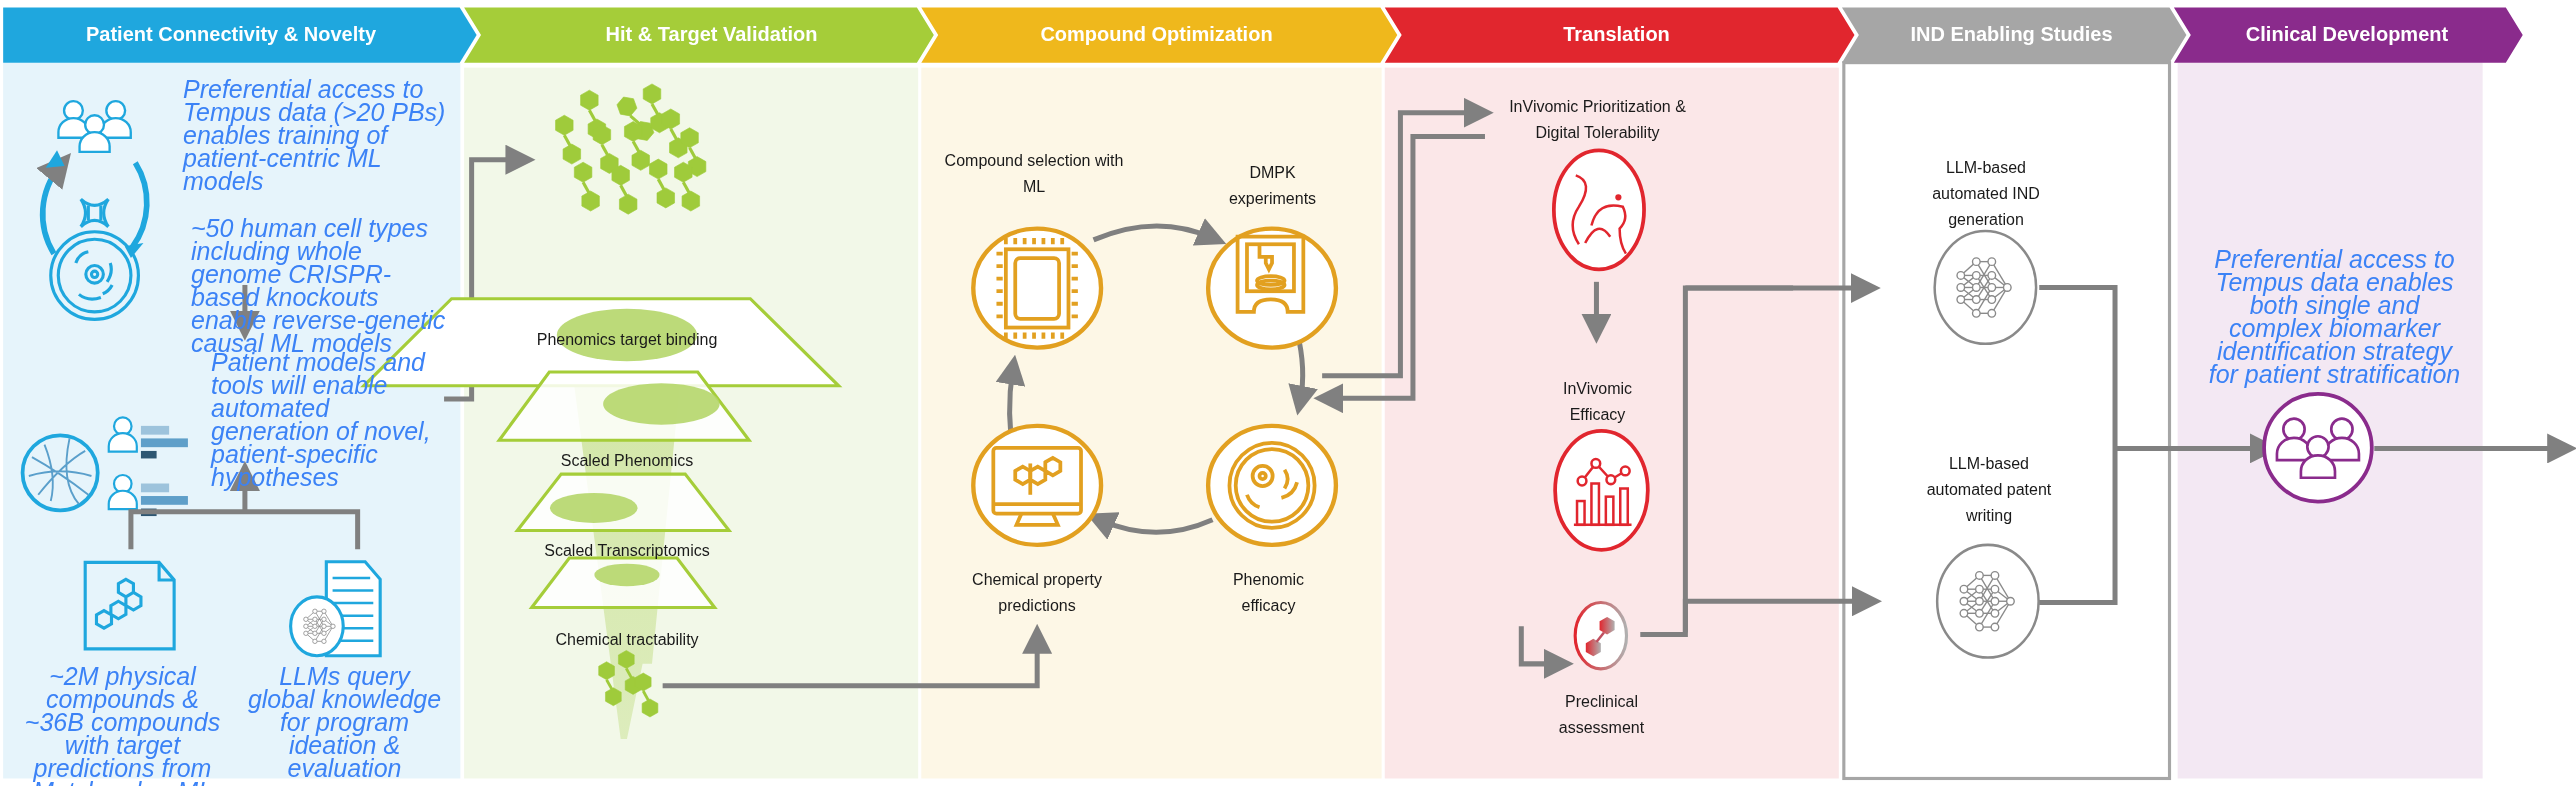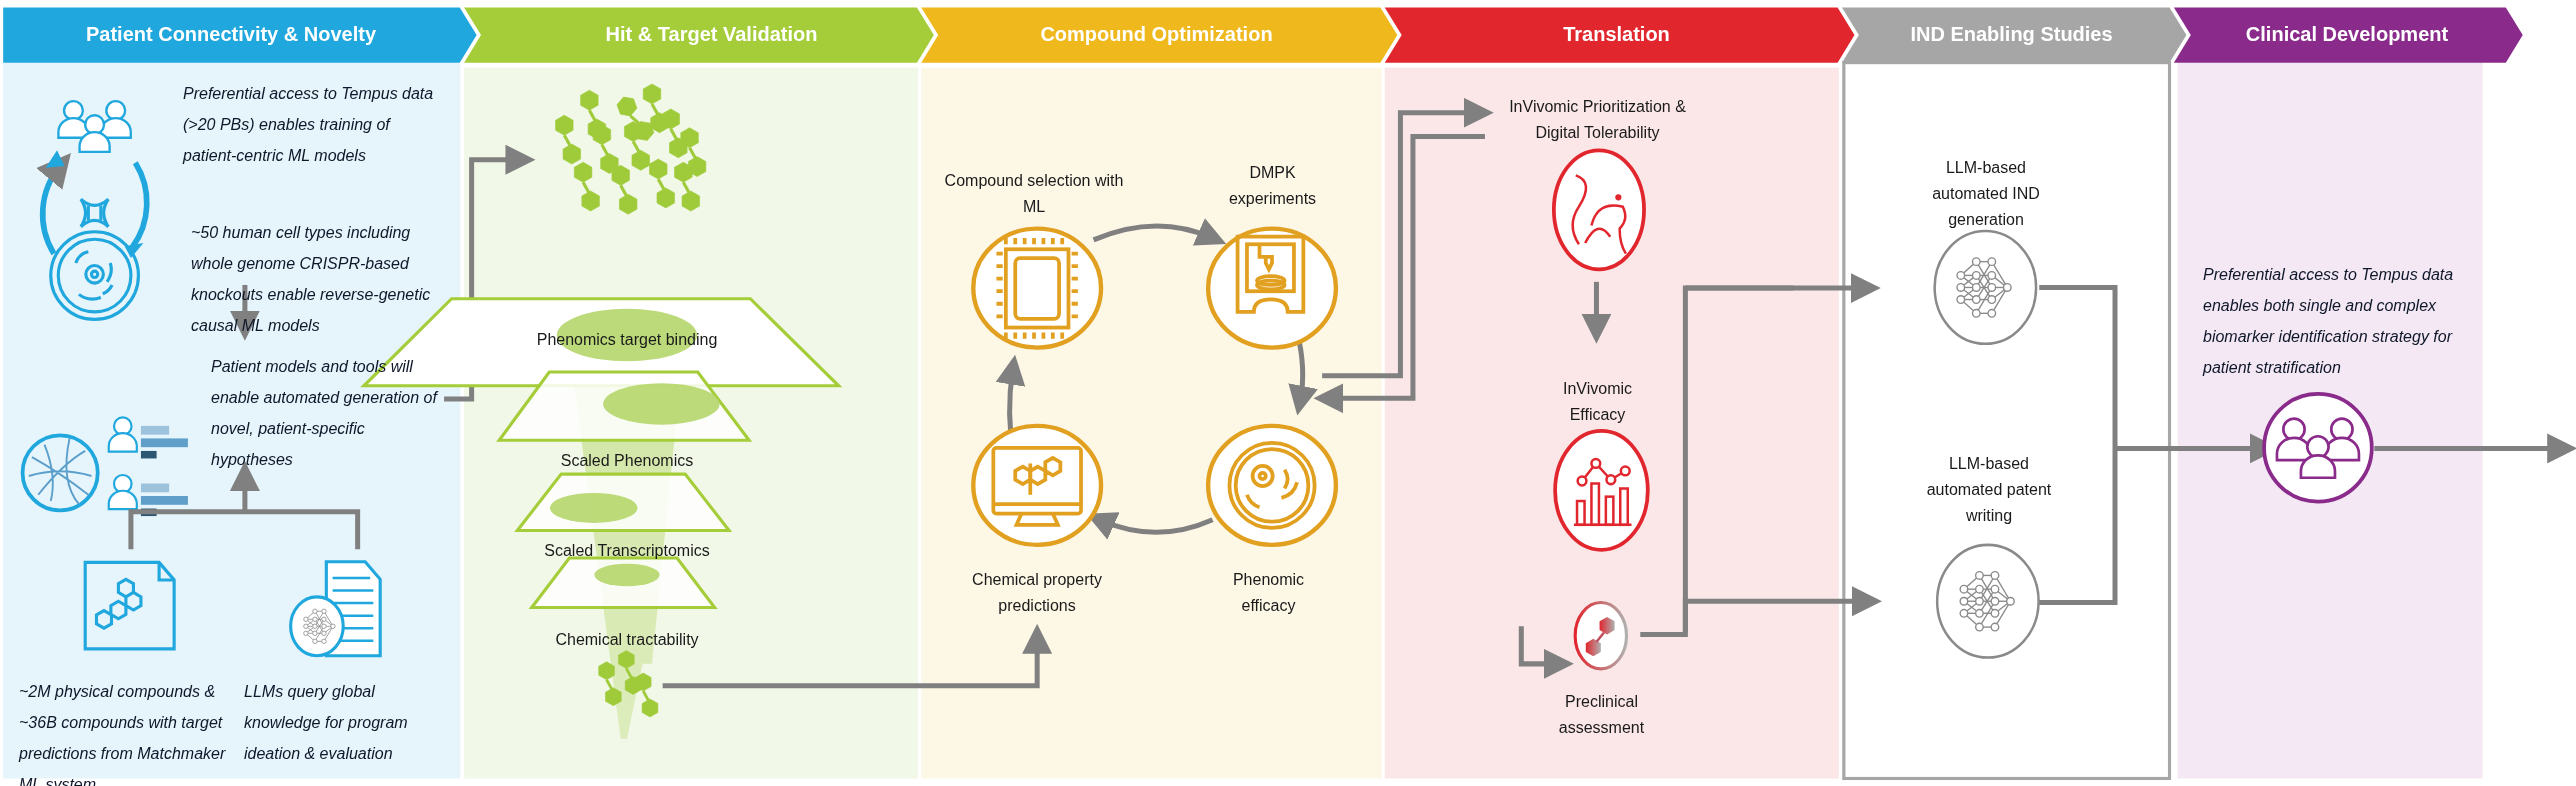--- a/index.html
+++ b/index.html
@@ -1,23 +1,23 @@
 <!DOCTYPE html>
 <html style="font-size:10px"><head>
 <meta charset="utf-8">
 <style>
   html, body { margin:0; padding:0; background:#ffffff; }
   body { width:2576px; height:786px; position:relative; overflow:hidden;
          font-family:"Liberation Sans", sans-serif; color:#1a1a1a; }
   #canvas { position:absolute; left:0; top:0; width:2576px; height:786px; }
   .hdr-text { position:absolute; top:8.8px; height:50px; line-height:50px; text-align:center;
               color:#ffffff; font-weight:bold; font-size:20px; font-family:"Liberation Sans", sans-serif; }
-  .txt { position:absolute; font-size:16px; line-height:31px; color:#0f172a; }
+  .txt { position:absolute; font-size:25px; line-height:23px; color:#3b82f6; }
   .it { font-style:italic; }
-  .ctr { text-align:left;margin-top:11px; }
+  .ctr { text-align:center; }
   .lbl { position:absolute; font-size:16px; line-height:26px; text-align:center; color:#1a1a1a; }
 </style>
 </head>
 <body>
 
 <svg id="canvas" viewBox="0 0 4111 1255" xmlns="http://www.w3.org/2000/svg">
   <defs>
     <marker id="arr" markerWidth="6" markerHeight="6" refX="3" refY="3" orient="auto" markerUnits="strokeWidth">
       <path d="M0,0 L6,3 L0,6 z" fill="#808080"></path>
     </marker>
@@ -333,21 +333,21 @@
 <div class="txt it" style="left:191px;top:179px;width:263px;margin-top:38px;">~50 human cell types including whole genome CRISPR-based knockouts enable reverse-genetic causal ML models</div>
 <div class="txt it" style="left:211px;top:351px;width:238px;">Patient models and tools will enable automated generation of novel, patient-specific hypotheses</div>
 <div class="txt it ctr" style="left:19px;top:665px;width:207px;">~2M physical compounds &amp; ~36B compounds with target predictions from Matchmaker ML system</div>
 <div class="txt it ctr" style="left:244px;top:665px;width:201px;">LLMs query global knowledge for program ideation &amp; evaluation</div>
 
 <div class="lbl" style="left:533px;top:327px;width:188px;">Phenomics target binding</div>
 <div class="lbl" style="left:533px;top:448px;width:188px;">Scaled Phenomics</div>
 <div class="lbl" style="left:533px;top:538px;width:188px;">Scaled Transcriptomics</div>
 <div class="lbl" style="left:533px;top:627px;width:188px;">Chemical tractability</div>
 
-<div class="lbl" style="left:940px;top:168px;width:188px;">Compound selection with ML</div>
+<div class="lbl" style="left:940px;top:148px;width:188px;">Compound selection with ML</div>
 <div class="lbl" style="left:1219px;top:160px;width:107px;">DMPK experiments</div>
 <div class="lbl" style="left:1212px;top:567px;width:113px;">Phenomic efficacy</div>
 <div class="lbl" style="left:943px;top:567px;width:188px;">Chemical property predictions</div>
 
 <div class="lbl" style="left:1491px;top:94px;width:213px;">InVivomic Prioritization &amp; Digital Tolerability</div>
 <div class="lbl" style="left:1535px;top:376px;width:125px;">InVivomic Efficacy</div>
 <div class="lbl" style="left:1548px;top:689px;width:107px;">Preclinical assessment</div>
 
 <div class="lbl" style="left:1917px;top:155px;width:138px;">LLM-based automated IND generation</div>
 <div class="lbl" style="left:1917px;top:451px;width:144px;">LLM-based automated patent writing</div>

